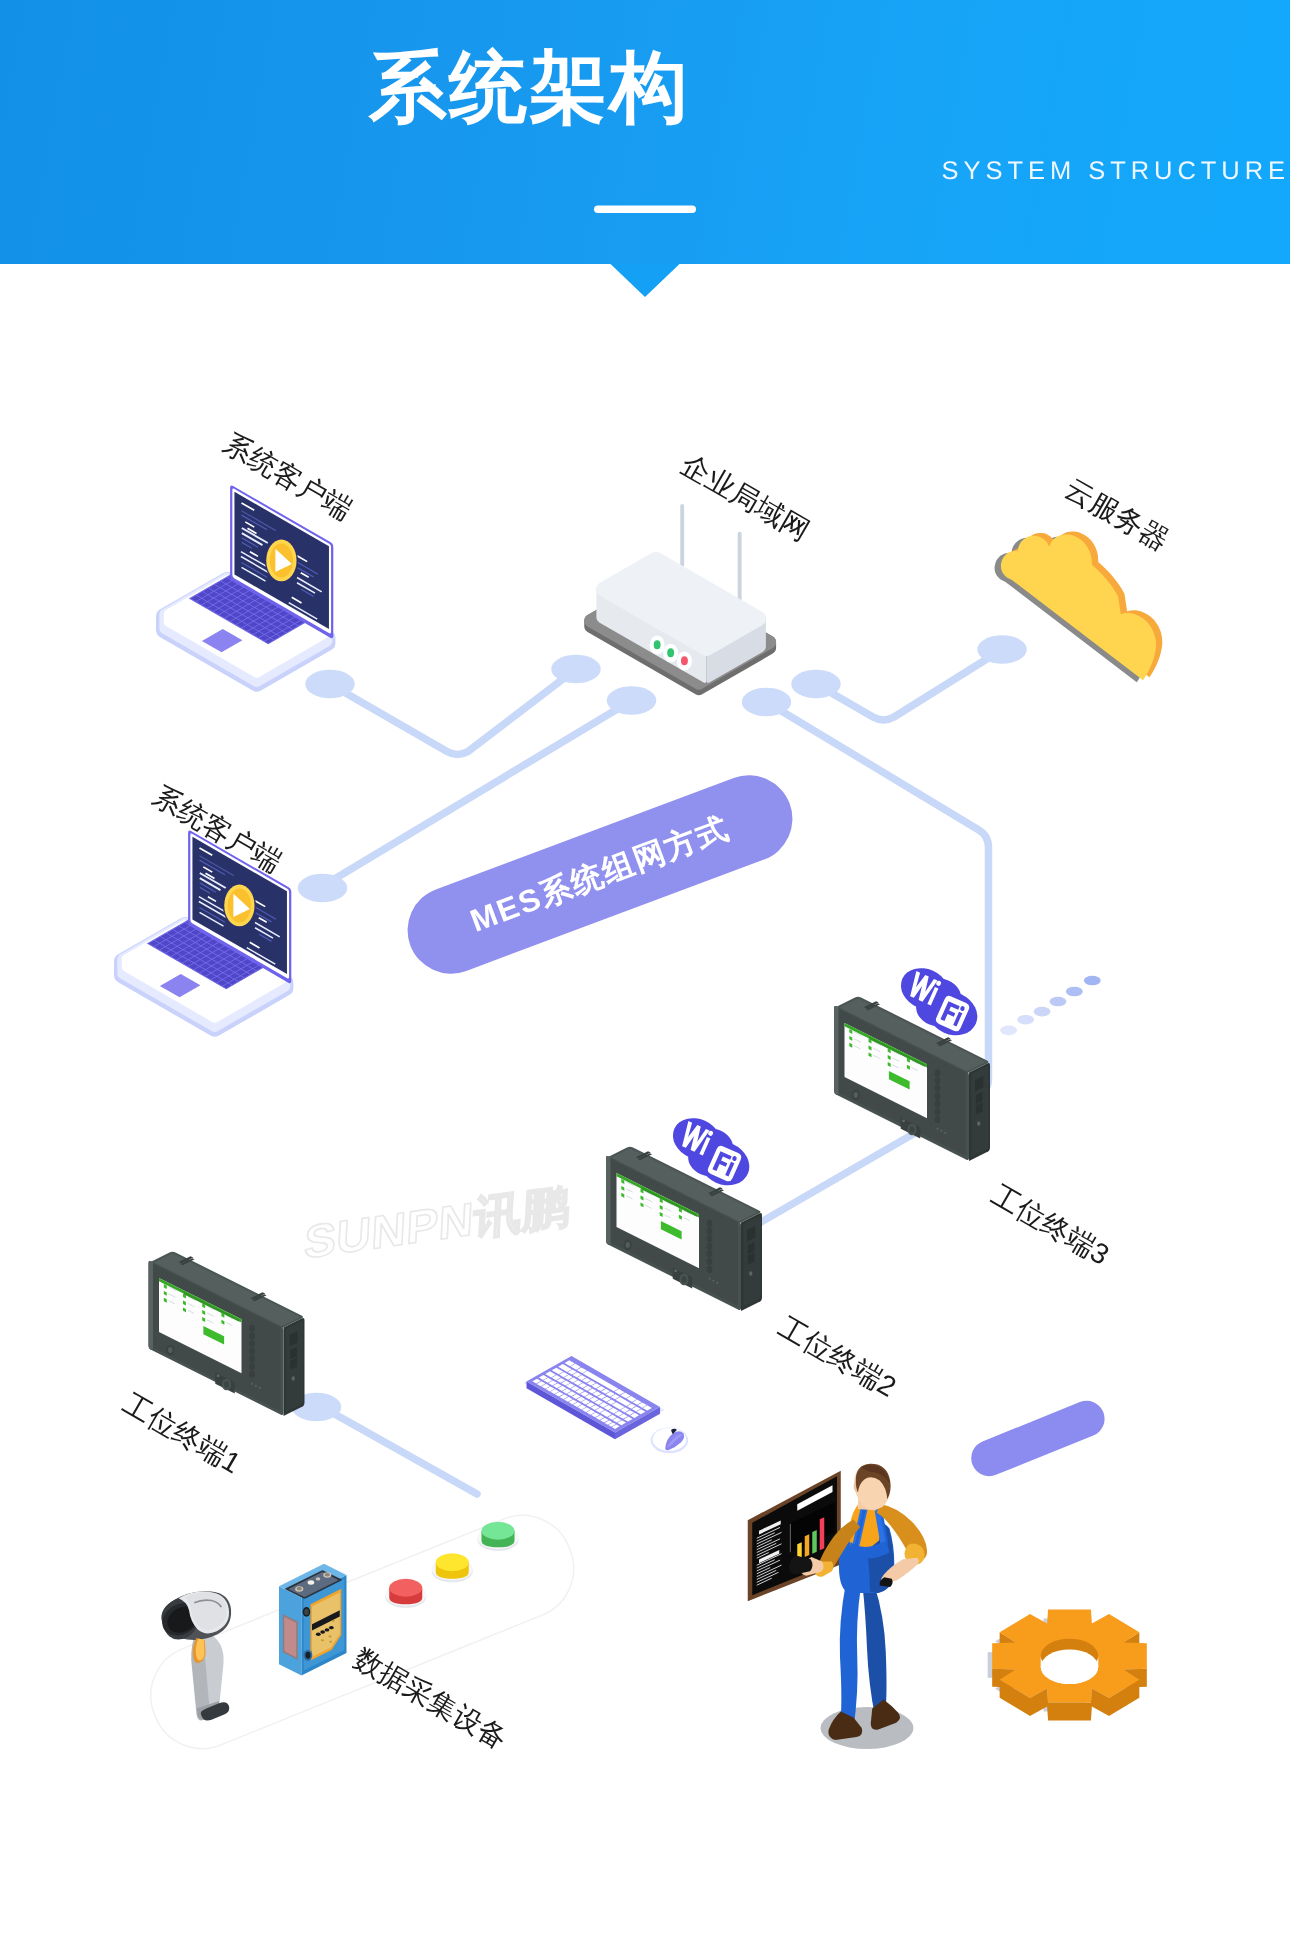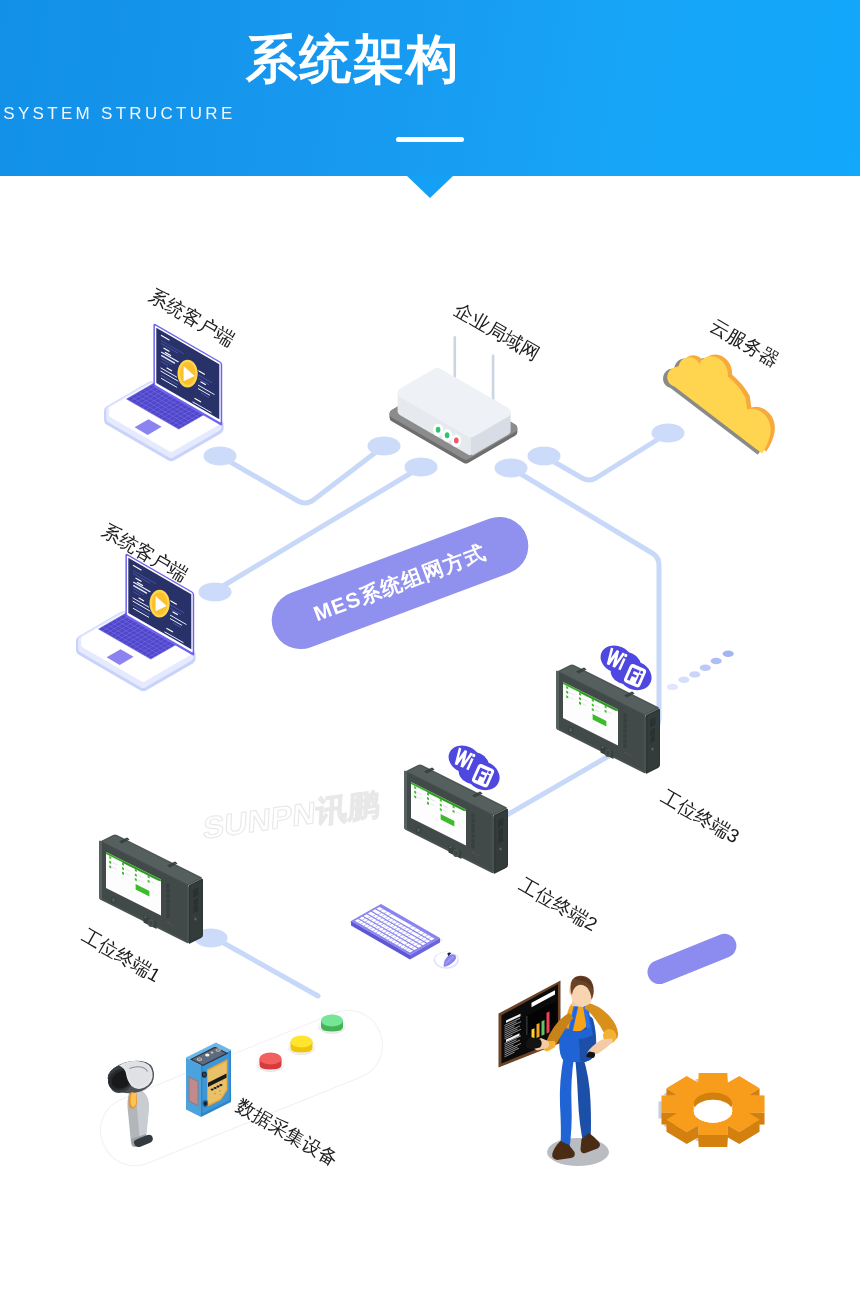--- a/index.html
+++ b/index.html
@@ -6,21 +6,21 @@
   html,body{margin:0;padding:0;}
   body{width:860px;height:1300px;background:#ffffff;overflow:hidden;
        font-family:"Liberation Sans",sans-serif;}
   #page{position:relative;width:860px;height:1300px;overflow:hidden;}
   
   #banner{position:absolute;z-index:5;left:0;top:0;width:860px;height:176px;
           background:linear-gradient(100deg,#1290e8 0%,#1797ee 35%,#17a4f7 70%,#12a8fb 100%);}
   #banner-title{position:absolute;left:0;top:30px;width:704px;text-align:center;
           font-size:52px;font-weight:bold;color:#fff;letter-spacing:1.5px;line-height:1.12;
           text-indent:1.5px;}
-  #banner-sub{position:absolute;left:0;top:104px;width:860px;text-align:left;
+  #banner-sub{position:absolute;left:0;top:104px;width:860px;text-align:right;
           font-size:17px;color:#f0f8ff;letter-spacing:3.3px;font-weight:400;text-indent:3.3px;}
   #banner-rule{position:absolute;left:50%;top:137px;margin-left:-34px;width:68px;height:5px;
           background:#fff;border-radius:2.5px;}
   #banner-arrow{position:absolute;z-index:5;left:50%;top:176px;margin-left:-23px;width:0;height:0;
           border-left:23px solid transparent;border-right:23px solid transparent;
           border-top:22px solid #14a0f4;}
   #scene{position:absolute;left:0;top:0;width:860px;height:1300px;}
   #scene svg{position:absolute;z-index:2;left:0;top:0;}
   
   .lbl{position:absolute;z-index:4;color:#1b1b1b;font-size:19px;font-weight:400;white-space:nowrap;

